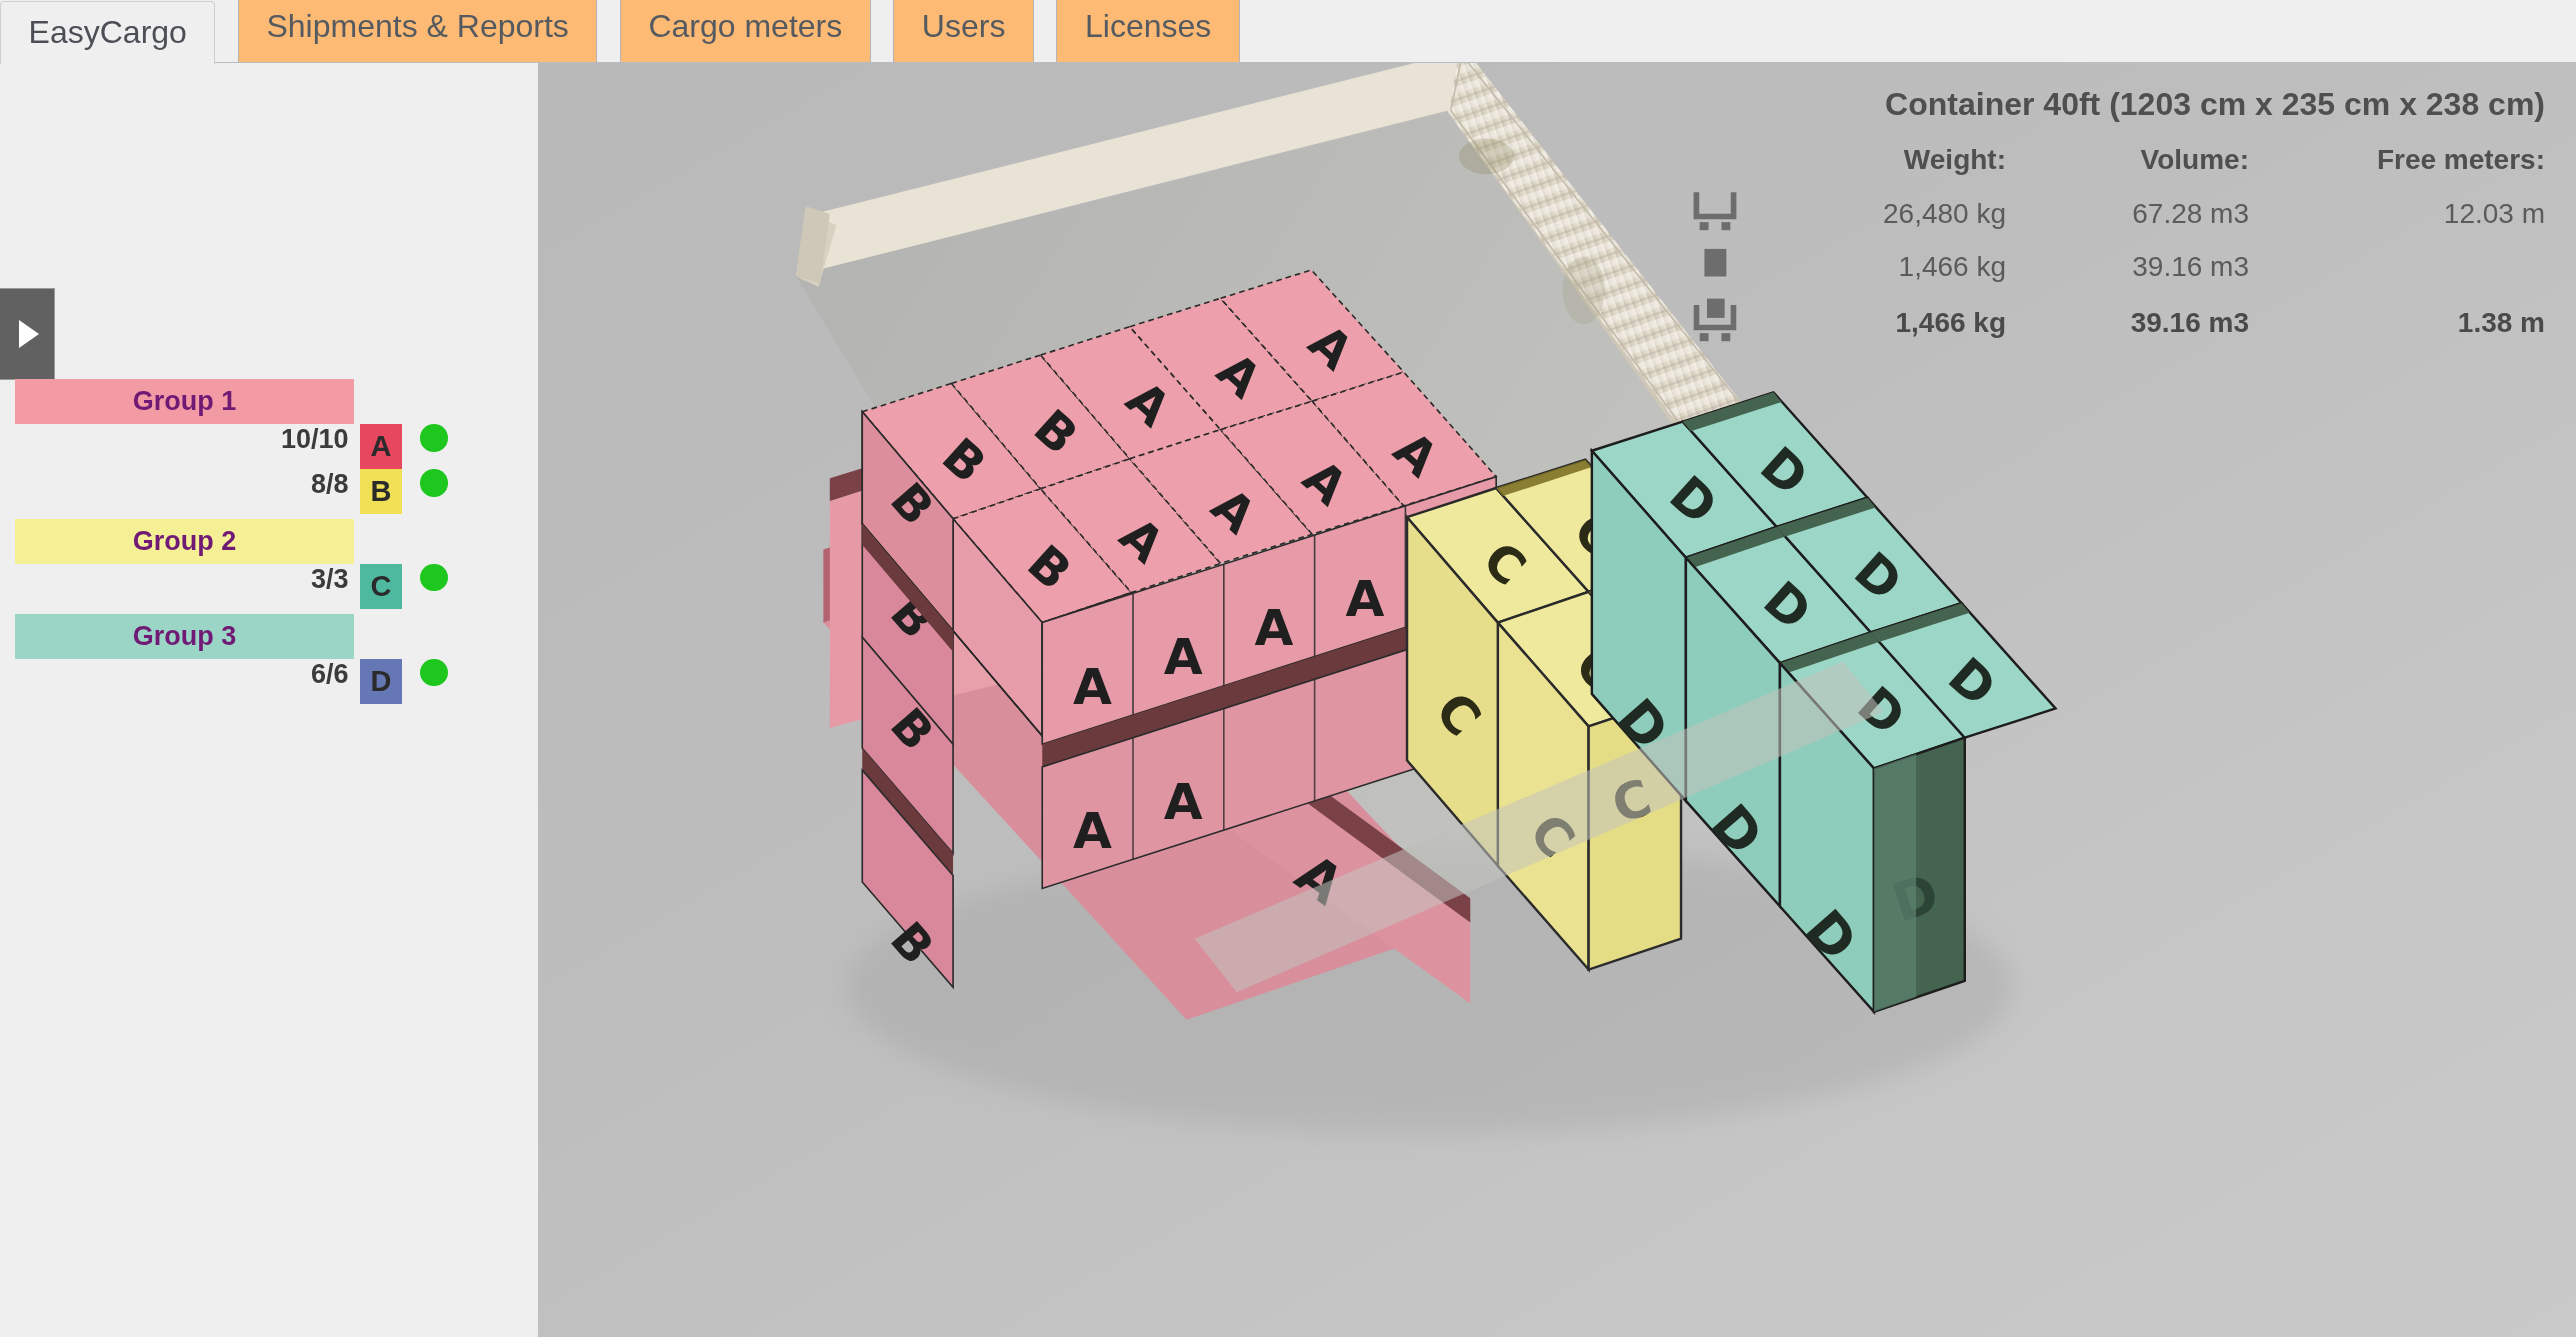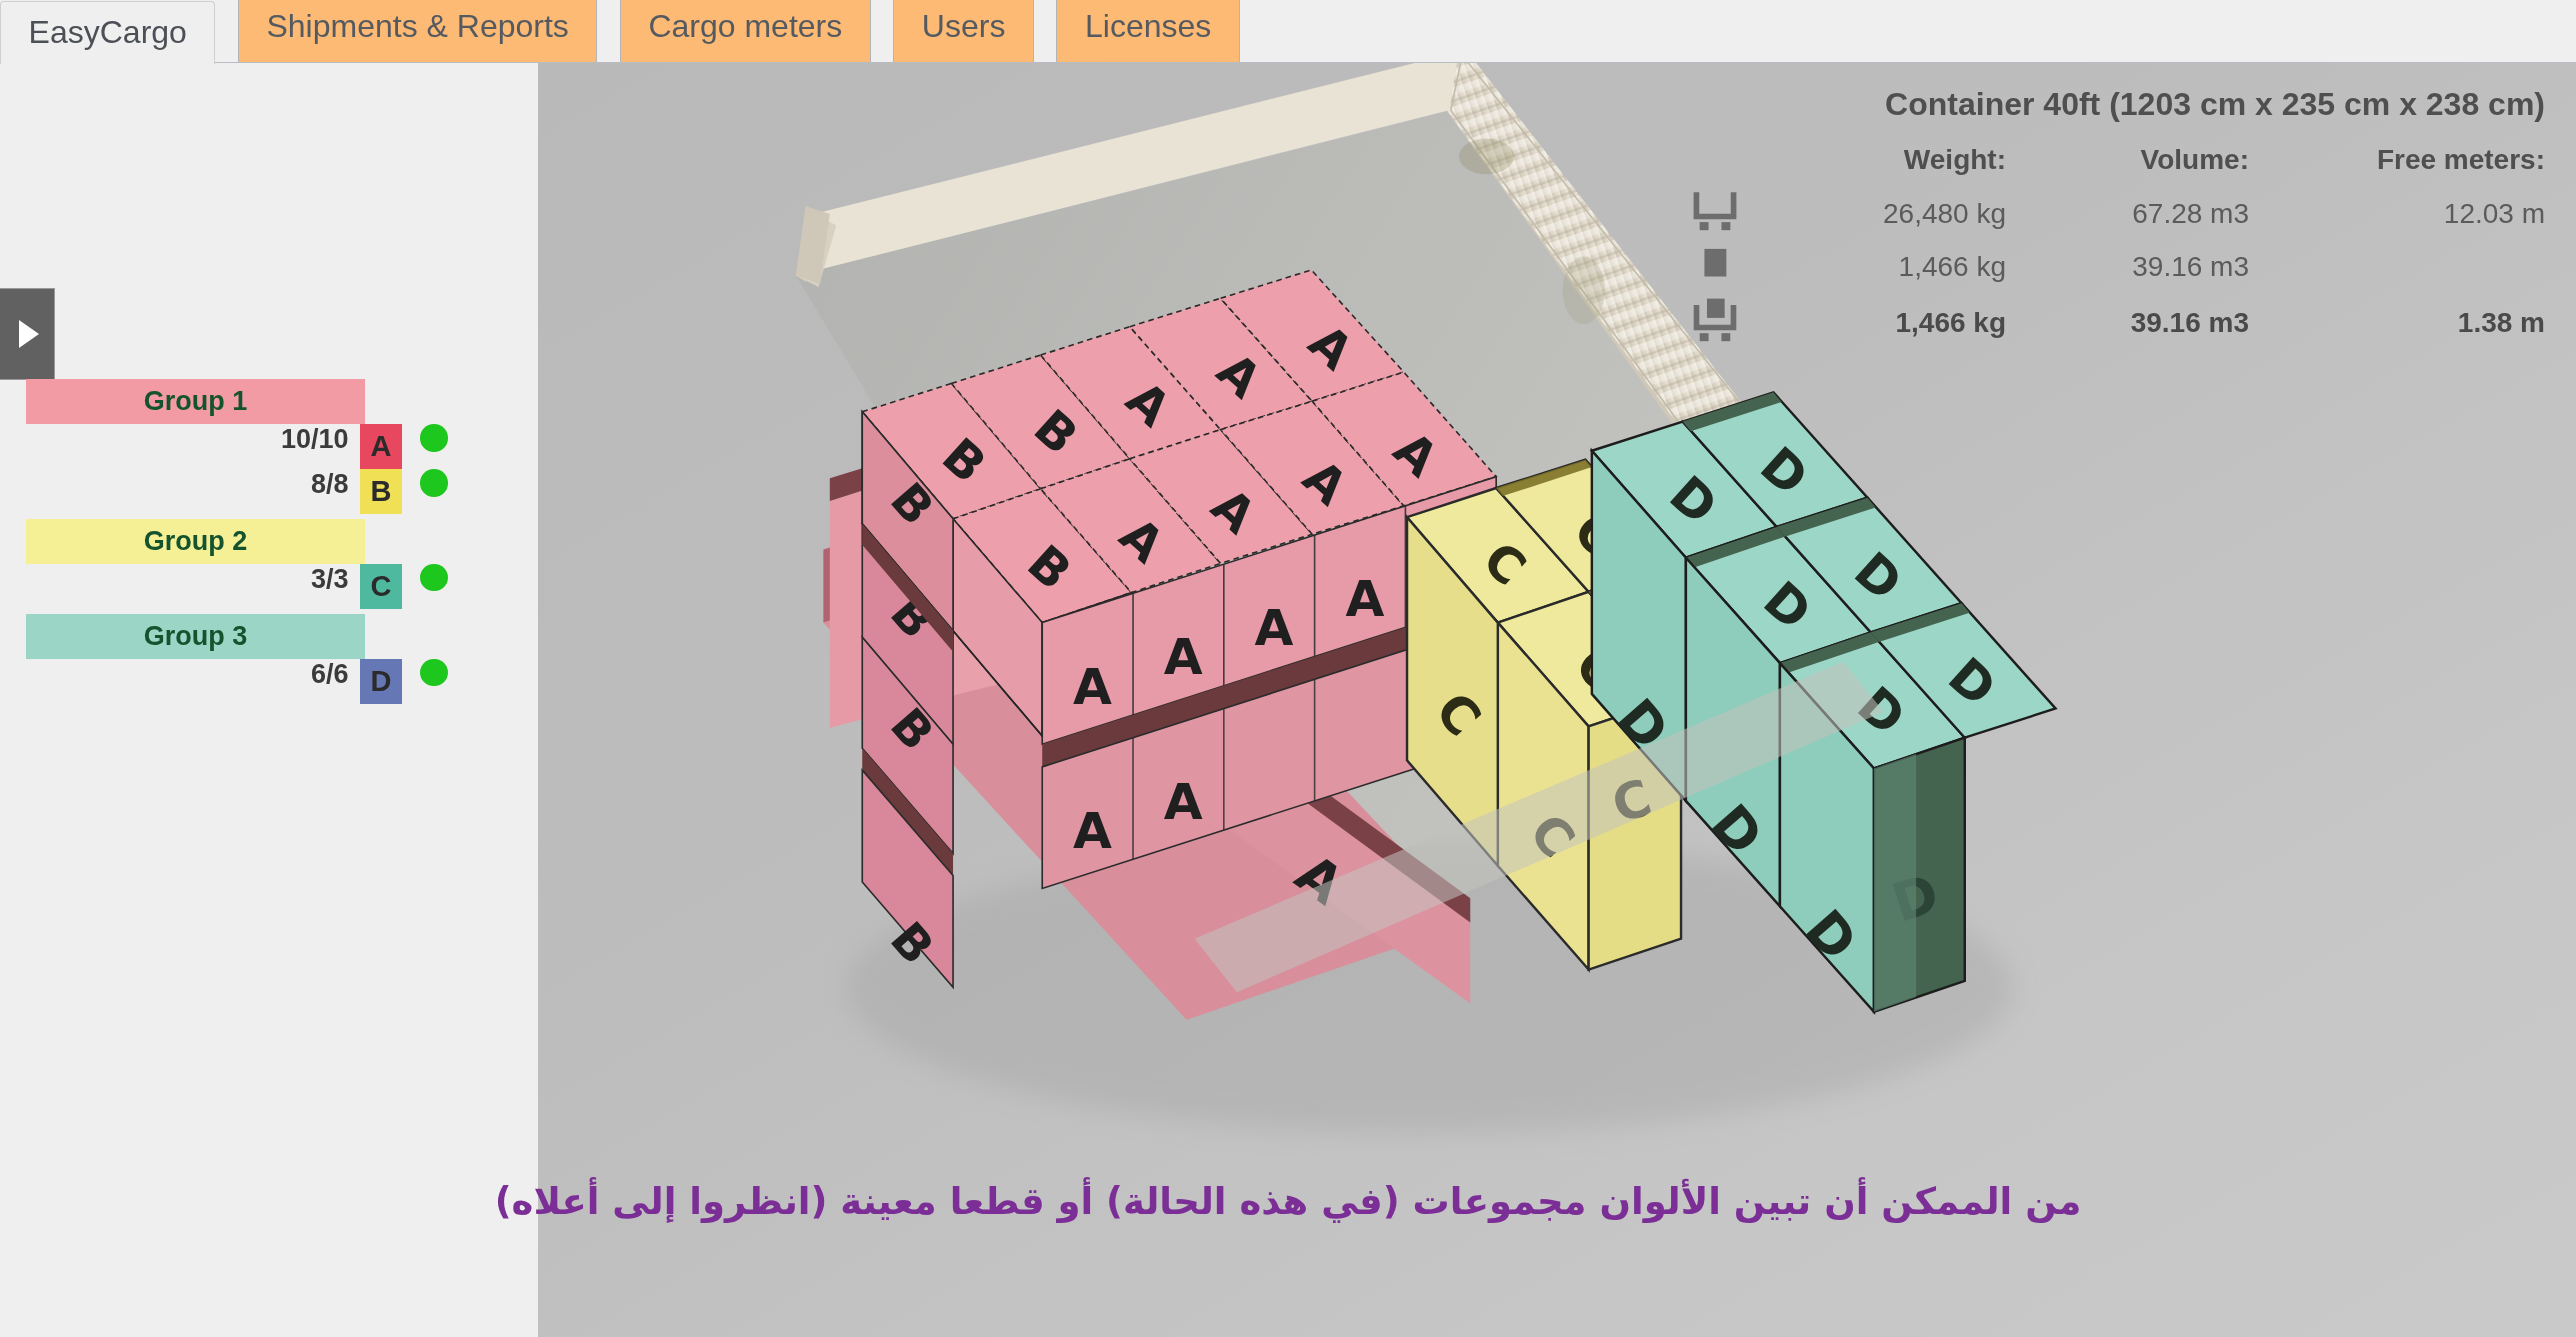--- a/index.html
+++ b/index.html
@@ -68,23 +68,23 @@
     border-left: 20px solid #ffffff;
     border-top: 14.6px solid transparent;
     border-bottom: 14.6px solid transparent;
     margin-left: 4.9px;
   }
 
   
   .grouplist { position: absolute; left: 0; top: 316px; width: 538px; }
   .group-bar {
     position: relative;
-    width: 339px; margin-left: 26px; height: 45px;
+    width: 339px; margin-left: 15px; height: 45px;
     display: flex; align-items: center; justify-content: center;
-    font-size: 27px; font-weight: bold; color: #14532d;
+    font-size: 27px; font-weight: bold; color: #701a75;
     cursor: pointer;
   }
   .item-row {
     position: relative;
     display: flex; 
     height: 45px;
     padding-left: 23px;
   }
   .item-count {
     width: 337px; text-align: right;
@@ -530,16 +530,15 @@
           <td class="c-w">1,466 kg</td>
           <td class="c-v">39.16 m3</td>
           <td class="c-f">1.38 m</td>
         </tr>
       </tbody>
         </table>
     </div>
 
   </div>
 
-  <div class="caption">من الممكن أن تبين الألوان مجموعات (في هذه الحالة) أو قطعا معينة (انظروا إلى أعلاه)</div>
 
 </div>
 
 
 </body></html>

